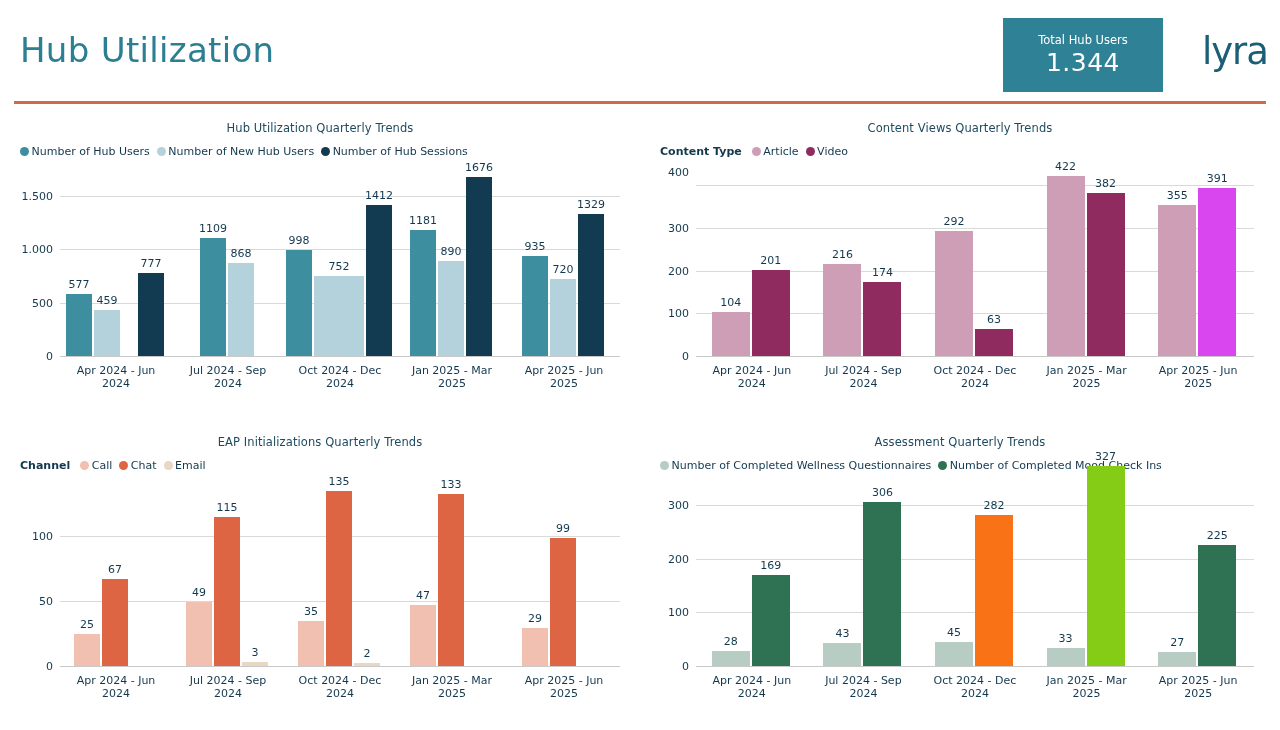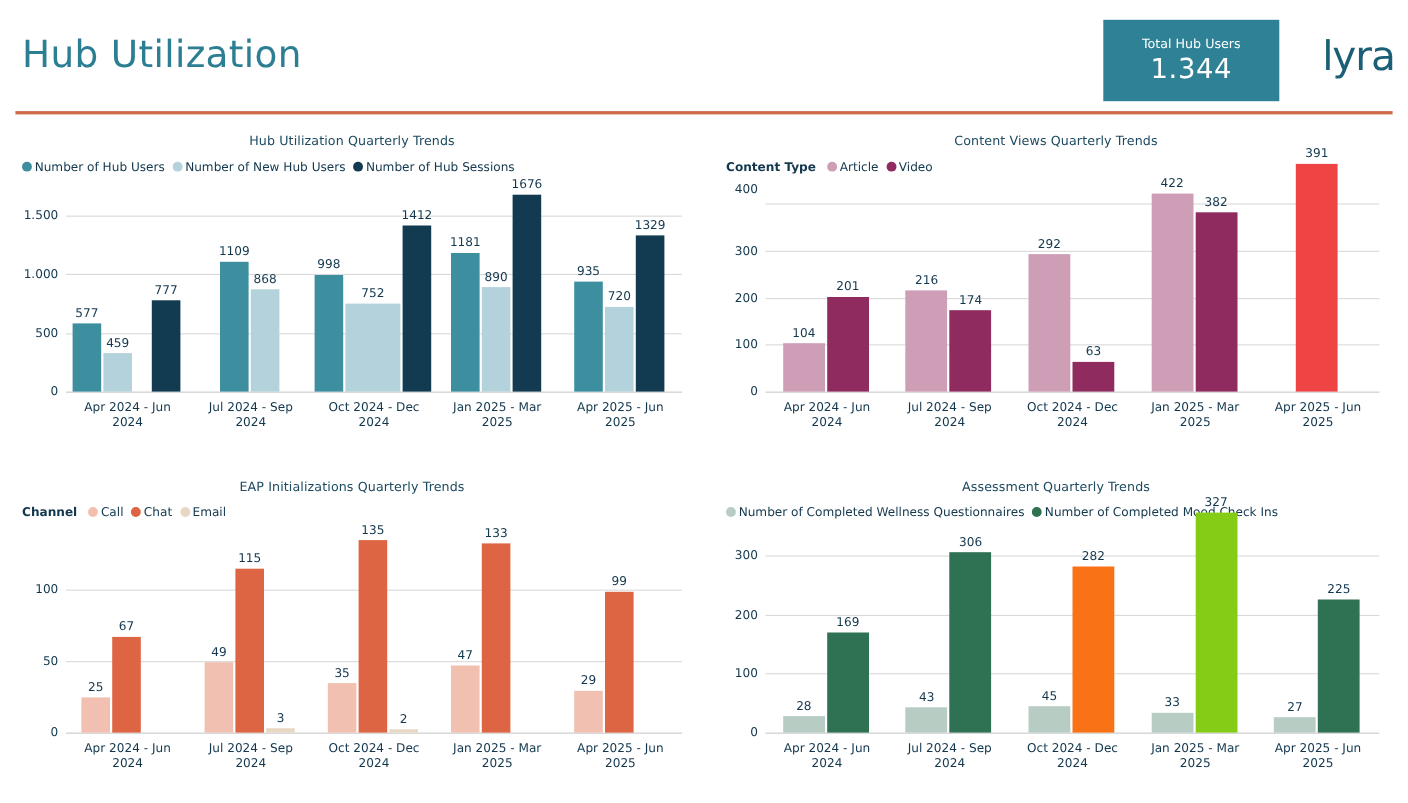--- a/index.html
+++ b/index.html
@@ -148,21 +148,21 @@
             <div class="ytick" style="top: 138.667px;">500</div>
             <div class="gridline" style="top: 85.3333px;"></div>
             <div class="ytick" style="top: 85.3333px;">1.000</div>
             <div class="gridline" style="top: 32px;"></div>
             <div class="ytick" style="top: 32px;">1.500</div>
             <div class="groups">
               <div class="group">
                 <div class="bar" style="width: 26px; margin-right: 2px; height: 61.5467px; background: rgb(61, 143, 160);">
                   <span class="bar-label">577</span>
                 </div>
-                <div class="bar" style="width: 26px; margin-right: 18px; height: 35px; background: rgb(179, 210, 219);">
+                <div class="bar" style="width: 26px; margin-right: 18px; height: 46px; background: rgb(179, 210, 219);">
                   <span class="bar-label">459</span>
                 </div>
                 <div class="bar" style="width: 26px; margin-right: 2px; height: 82.88px; background: rgb(18, 58, 81);">
                   <span class="bar-label">777</span>
                 </div>
               </div>
               <div class="group">
                 <div class="bar" style="width: 26px; margin-right: 2px; height: 118.293px; background: rgb(61, 143, 160);">
                   <span class="bar-label">1109</span>
                 </div>
@@ -267,21 +267,24 @@
               </div>
               <div class="group">
                 <div class="bar" style="width: 38px; margin-right: 2px; height: 180.053px; background: rgb(206, 157, 182);">
                   <span class="bar-label">422</span>
                 </div>
                 <div class="bar" style="width: 38px; margin-right: 2px; height: 162.987px; background: rgb(143, 43, 94);">
                   <span class="bar-label">382</span>
                 </div>
               </div>
               <div class="group">
-                <div class="bar" style="width: 38px; margin-right: 2px; height: 207px; background: #ef4444;">
+                <div class="bar" style="width: 38px; margin-right: 2px; height: 151.467px; background: rgb(206, 157, 182);">
+                  <span class="bar-label">355</span>
+                </div>
+                <div class="bar" style="width: 38px; margin-right: 2px; height: 168px; background: #d946ef;">
                   <span class="bar-label">391</span>
                 </div>
               </div>
             </div>
           </div>
           <div class="xlabels">
             <div class="xlabel">Apr 2024 - Jun<br>2024</div>
             <div class="xlabel">Jul 2024 - Sep<br>2024</div>
             <div class="xlabel">Oct 2024 - Dec<br>2024</div>
             <div class="xlabel">Jan 2025 - Mar<br>2025</div>

